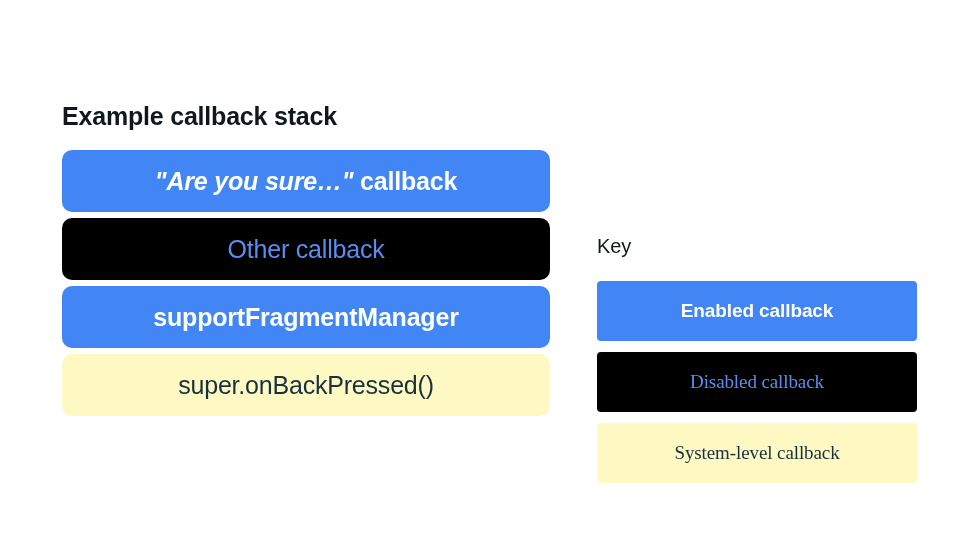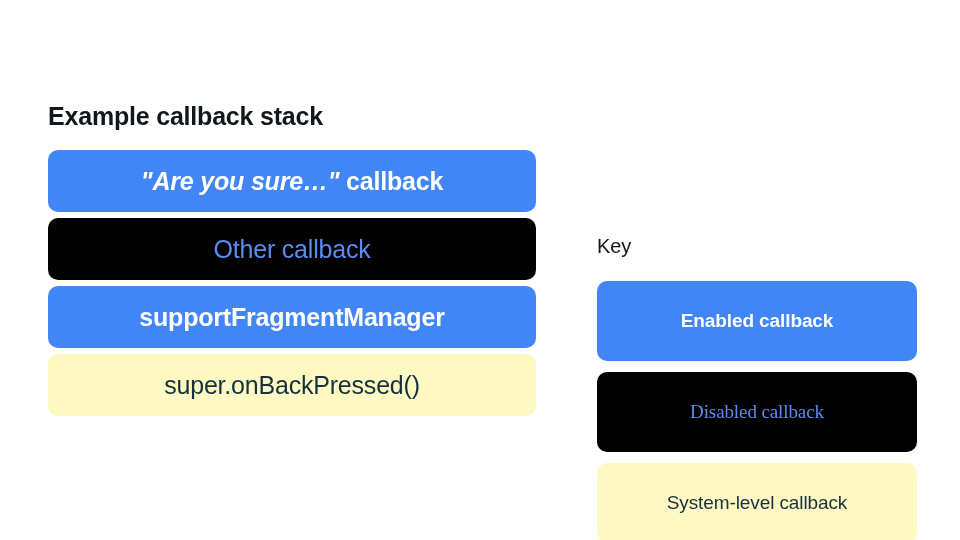--- a/index.html
+++ b/index.html
@@ -18,21 +18,21 @@
   }
 
   .diagram {
     position: absolute;
     inset: 0;
   }
 
   
   .stack-panel {
     position: absolute;
-    left: 48px;
+    left: 62px;
     top: 100px;
     width: 488px;
   }
 
   .panel-title {
     font-size: 25px;
     font-weight: 700;
     letter-spacing: -0.2px;
     color: #11181c;
     line-height: 32px;
@@ -86,31 +86,31 @@
   .key-title {
     font-size: 20px;
     font-weight: 400;
     color: #11181c;
     line-height: 26px;
     letter-spacing: -0.1px;
     margin: 0 0 22px 0;
   }
 
   .key-row {
-    height: 80px;
-    border-radius: 10px;
+    height: 60px;
+    border-radius: 4px;
     display: flex;
     align-items: center;
     justify-content: center;
     margin-bottom: 11px;
     box-sizing: border-box;
     padding: 12px 12px;
     text-align: center;
   }
-  .key-row:last-child { margin-bottom: 0; }
+  .key-row:last-child { margin-bottom: 0; font-family: Liberation Serif, serif; }
 
   .key-label {
     font-size: 19px;
     line-height: 24px;
     letter-spacing: -0.1px;
     white-space: nowrap;
   }
 
   .key-row.state-enabled  .key-label { color: #ffffff; font-weight: 700; }
   .key-row.state-disabled .key-label { color: #5b8def; font-weight: 400; font-family: Liberation Serif, serif; }

